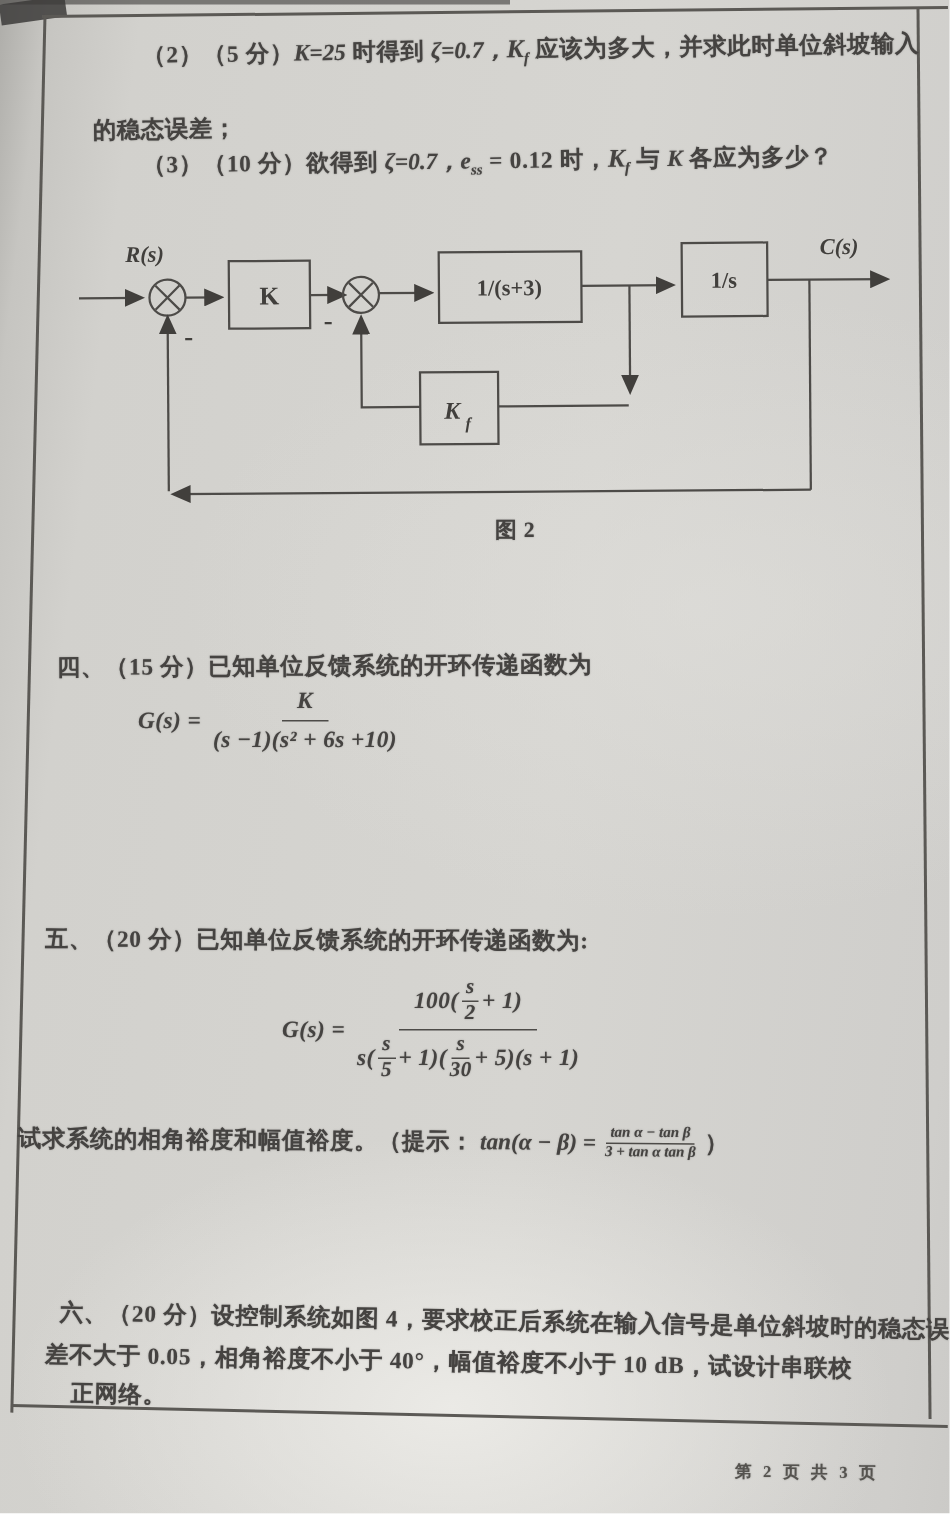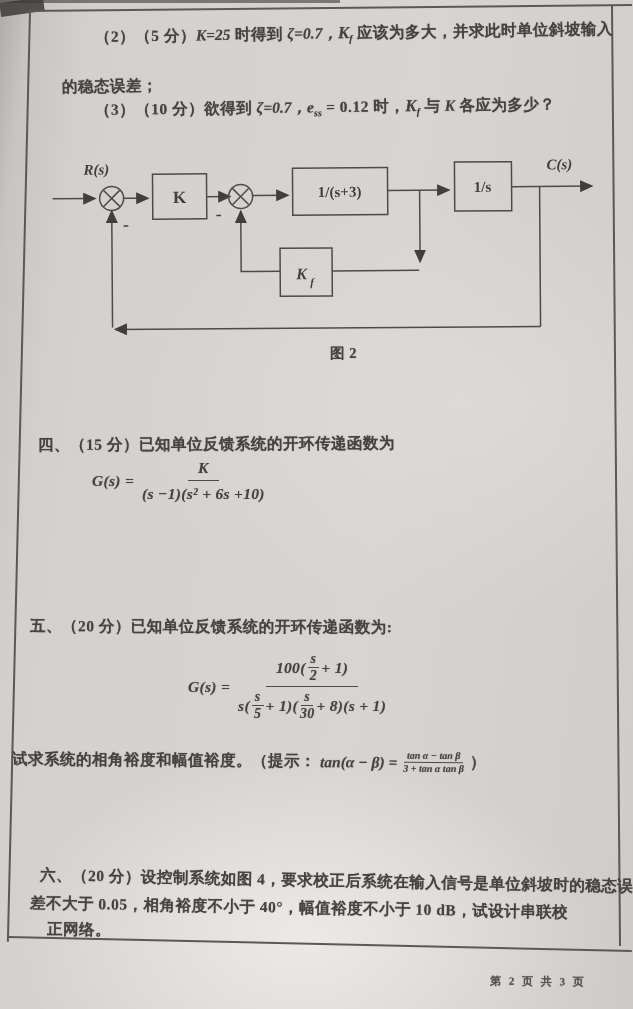--- a/index.html
+++ b/index.html
@@ -129,21 +129,21 @@
         <span>s(</span>
           <span class="sfrac">
             <span class="st">s</span>
             <span class="sb">5</span>
           </span>
           <span> + 1)(</span>
           <span class="sfrac">
             <span class="st">s</span>
             <span class="sb">30</span>
           </span>
-          <span> + 8)(s + 1)</span>
+          <span> + 5)(s + 1)</span>
       </span>
     </span>
   </div>
   <div class="txt hint" style="left:12px;top:748px;transform:rotate(0.4deg);transform-origin:left center;">
     <span>试求系统的相角裕度和幅值裕度。（提示：</span>
     <span class="math">tan(α − β) =</span>
     <span class="sfrac">
       <span class="st math">tan α − tan β</span>
       <span class="sb math">3 + tan α tan β</span>
     </span>

